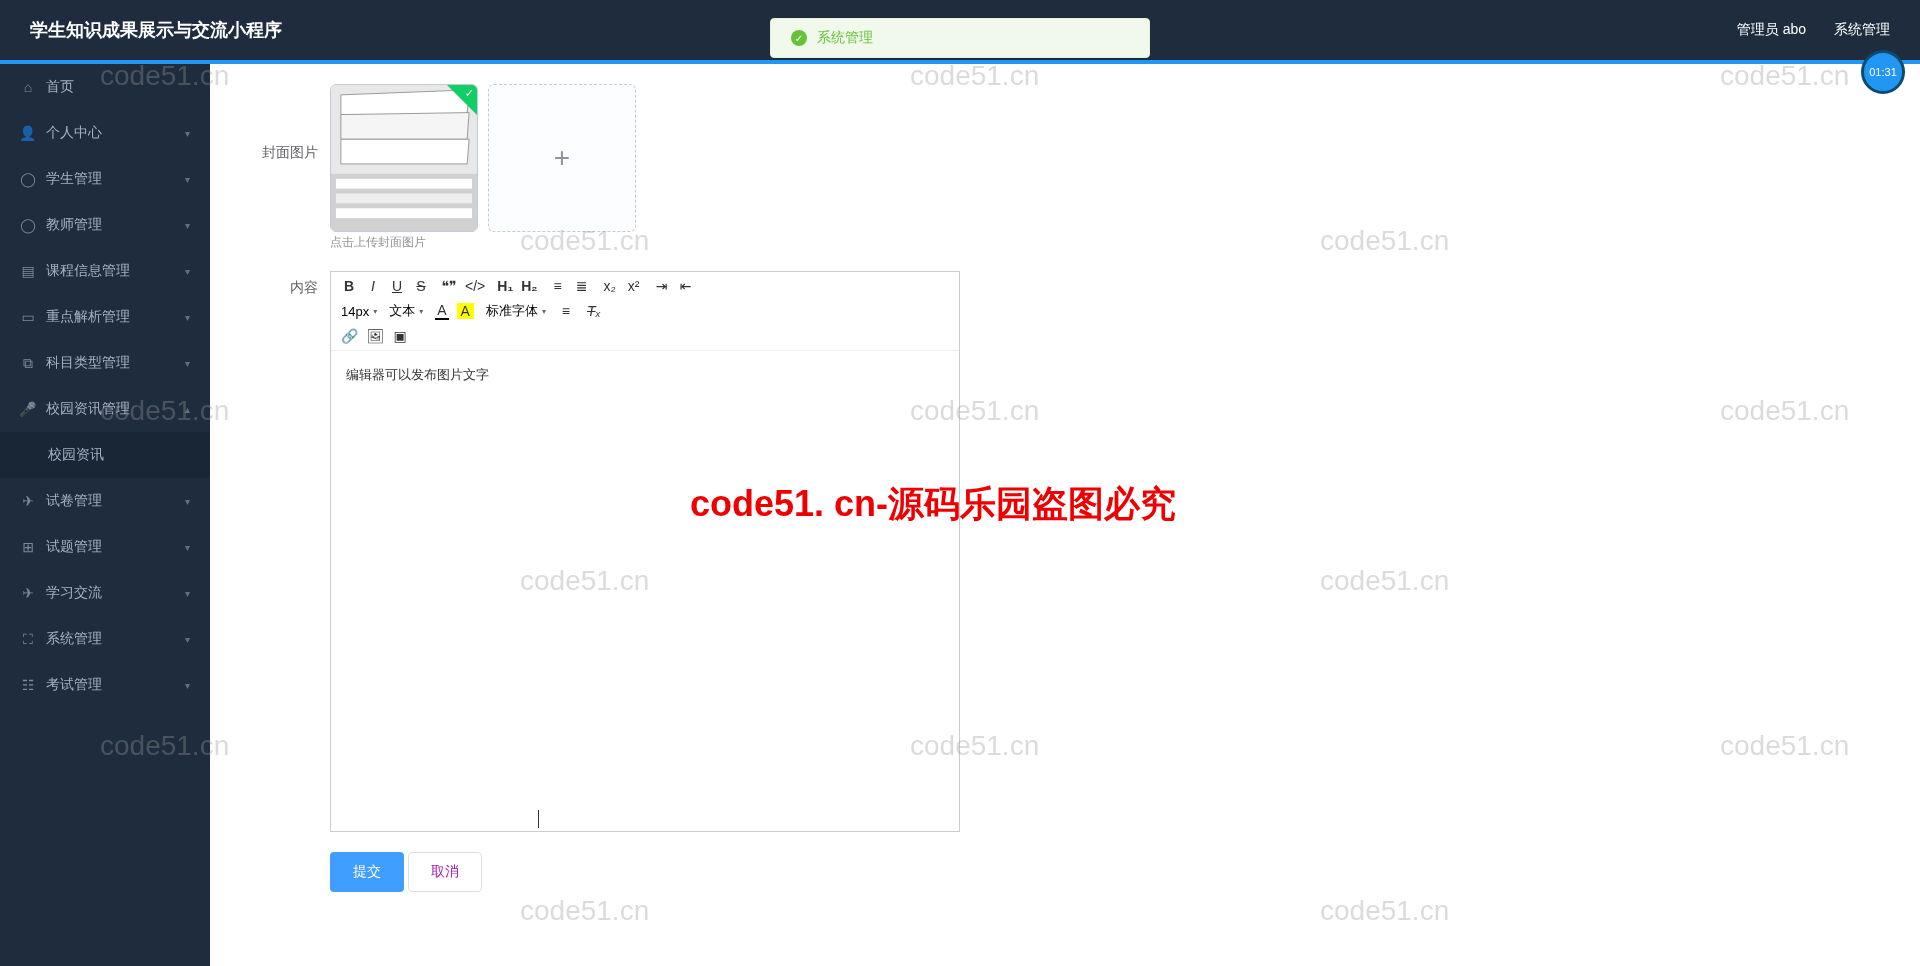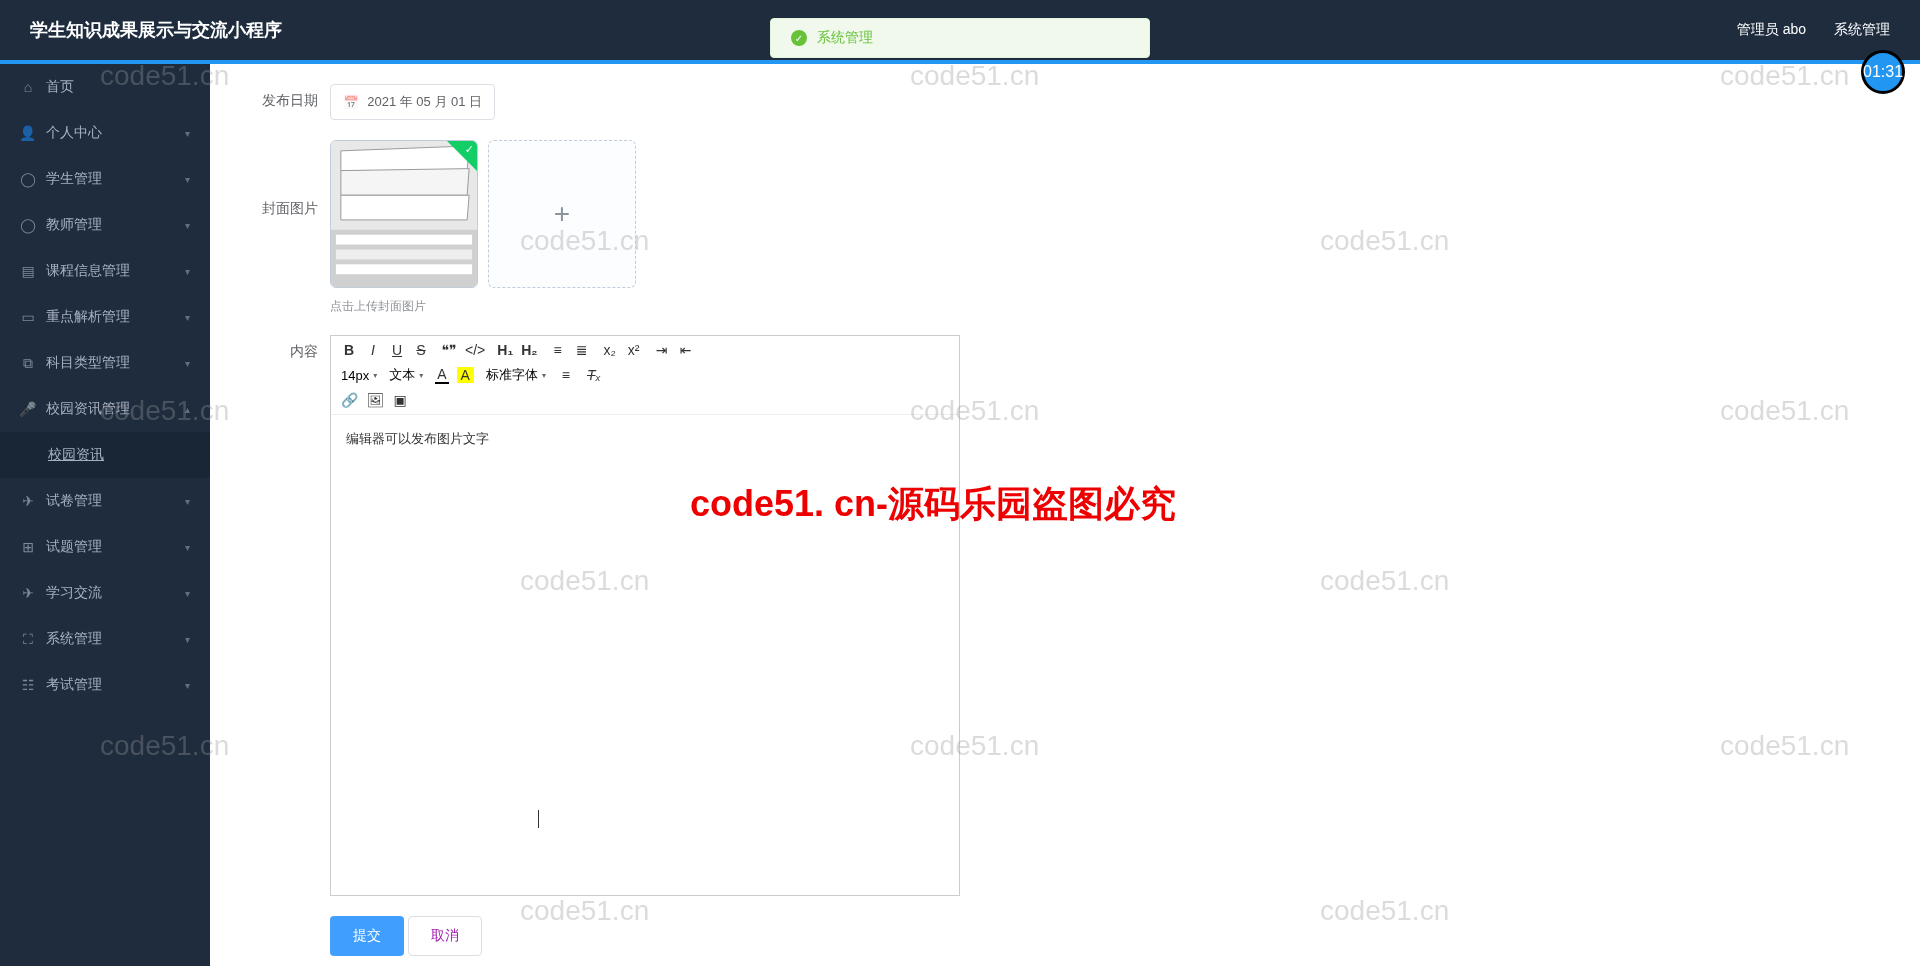--- a/index.html
+++ b/index.html
@@ -16,38 +16,38 @@
 
 .progress-bar { height: 4px; background: #2196f3; }
 
 .layout { display: flex; height: calc(100% - 64px); }
 
 .sidebar { width: 210px; background: #1e2c3e; height: 100%; overflow-y: auto; color: #a7b1c2; font-size: 14px; }
 .menu-item { padding: 14px 20px; display: flex; align-items: center; gap: 10px; cursor: pointer; position: relative; }
 .menu-icon { width: 16px; height: 16px; display: inline-flex; align-items: center; justify-content: center; opacity: 0.7; }
 .menu-arrow { position: absolute; right: 20px; font-size: 10px; opacity: 0.5; }
 .submenu { background: #182636; }
-.submenu .menu-item { padding-left: 48px; text-decoration: underline; }
+.submenu .menu-item { padding-left: 48px; }
 
 .content { flex: 1; background: #fff; overflow-y: auto; padding: 20px 40px; }
 .form-row { display: flex; align-items: flex-start; margin-bottom: 20px; }
 .form-label { width: 80px; color: #606266; font-size: 14px; text-align: right; padding-right: 12px; padding-top: 8px; flex-shrink: 0; }
 .form-control { flex: 1; }
 
 .date-input { display: inline-flex; align-items: center; border: 1px solid #dcdfe6; border-radius: 4px; padding: 8px 12px; background: #fff; gap: 8px; font-size: 13px; color: #606266; }
 .date-icon { opacity: 0.5; }
 
 .upload-area { display: flex; gap: 10px; }
 .upload-thumb { width: 148px; height: 148px; border-radius: 6px; overflow: hidden; position: relative; border: 1px solid #c0ccda; }
 .upload-thumb svg { width: 100%; height: 100%; display: block; }
 .upload-check { position: absolute; top: 0; right: 0; width: 0; height: 0; border-left: 30px solid transparent; border-top: 30px solid #13ce66; }
 .upload-check::after { content: "✓"; position: absolute; top: -28px; right: 3px; color: #fff; font-size: 11px; }
 .upload-add { width: 148px; height: 148px; border: 1px dashed #c0ccda; border-radius: 6px; display: flex; align-items: center; justify-content: center; cursor: pointer; background: #fbfdff; }
 .upload-plus { font-size: 28px; color: #8c939d; }
-.upload-hint { font-size: 12px; color: #909399; margin-top: 10px; }
+.upload-hint { font-size: 12px; color: #909399; margin-top: 2px; }
 
 .editor { border: 1px solid #ccc; width: 630px; }
 .editor-toolbar { border-bottom: 1px solid #eee; padding: 6px 10px; display: flex; flex-wrap: wrap; gap: 4px 12px; align-items: center; background: #fff; }
 .tb-group { display: flex; gap: 8px; align-items: center; }
 .tb-btn { cursor: pointer; color: #333; font-size: 14px; min-width: 16px; text-align: center; }
 .tb-btn.bold { font-weight: bold; }
 .tb-btn.italic { font-style: italic; }
 .tb-btn.underline { text-decoration: underline; }
 .tb-btn.strike { text-decoration: line-through; }
 .tb-select { display: inline-flex; align-items: center; gap: 4px; font-size: 13px; cursor: pointer; }
@@ -56,21 +56,21 @@
 .tb-color-bg { background: #ff0; color: #333; font-size: 14px; padding: 0 4px; }
 .editor-body { min-height: 480px; padding: 15px; font-size: 13px; color: #333; cursor: text; }
 
 .btn-row { display: flex; gap: 4px; margin-top: 15px; margin-left: 80px; }
 .btn { padding: 10px 22px; border-radius: 4px; font-size: 14px; cursor: pointer; border: 1px solid transparent; }
 .btn-primary { background: #409eff; color: #fff; }
 .btn-default { background: #fff; color: #a21caf; border-color: #dcdfe6; }
 
 .watermark { position: absolute; color: #999; opacity: 0.35; font-size: 28px; pointer-events: none; z-index: 5; }
 .watermark-big { position: absolute; color: #e00; font-size: 36px; font-weight: bold; pointer-events: none; z-index: 50; }
-.timer-badge { position: absolute; top: 50px; right: 15px; width: 44px; height: 44px; border-radius: 50%; background: #2196f3; border: 3px solid #000000; color: #fff; display: flex; align-items: center; justify-content: center; font-size: 16px; z-index: 30; }
+.timer-badge { position: absolute; top: 50px; right: 15px; width: 44px; height: 44px; border-radius: 50%; background: #2196f3; border: 3px solid #0c4a6e; color: #fff; display: flex; align-items: center; justify-content: center; font-size: 11px; z-index: 30; }
 
 .cursor-caret { position: absolute; width: 1px; height: 18px; background: #333; }
 </style>
 </head>
 <body>
 
 <div class="header">
   <div class="header-title">学生知识成果展示与交流小程序</div>
   <div class="header-right">
     <span>管理员 abo</span>
@@ -155,29 +155,20 @@
     </div>
     <div class="menu-item">
       <span class="menu-icon">☷</span>
       <span>考试管理</span>
       <span class="menu-arrow">▾</span>
     </div>
   </div>
 
   <div class="content">
 
-    <div class="form-row">
-      <div class="form-label">发布日期</div>
-      <div class="form-control">
-        <div class="date-input">
-          <span class="date-icon">📅</span>
-          <span>2021 年 05 月 01 日</span>
-        </div>
-      </div>
-    </div>
 
     <div class="form-row">
       <div class="form-label" style="padding-top:60px">封面图片</div>
       <div class="form-control">
         <div class="upload-area">
           <div class="upload-thumb">
             <svg viewBox="0 0 148 148">
               <rect width="148" height="148" fill="#e8e8e8"></rect>
               <polygon points="10,10 140,5 138,30 10,30" fill="#fff" stroke="#999"></polygon>
               <polygon points="10,30 140,28 138,55 10,55" fill="#f5f5f5" stroke="#999"></polygon>

